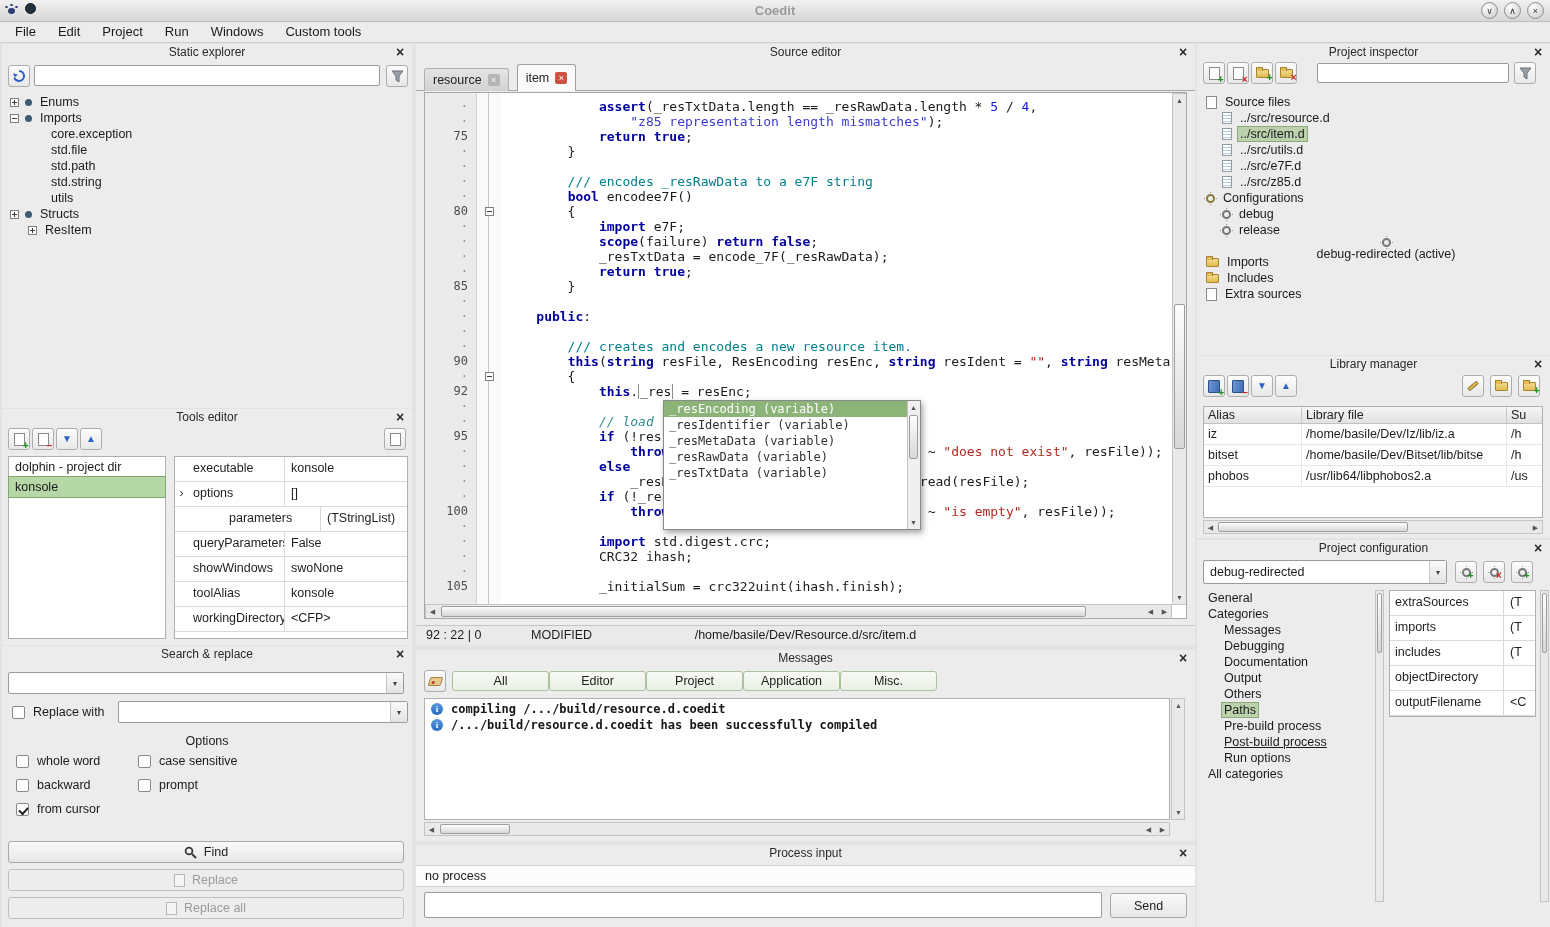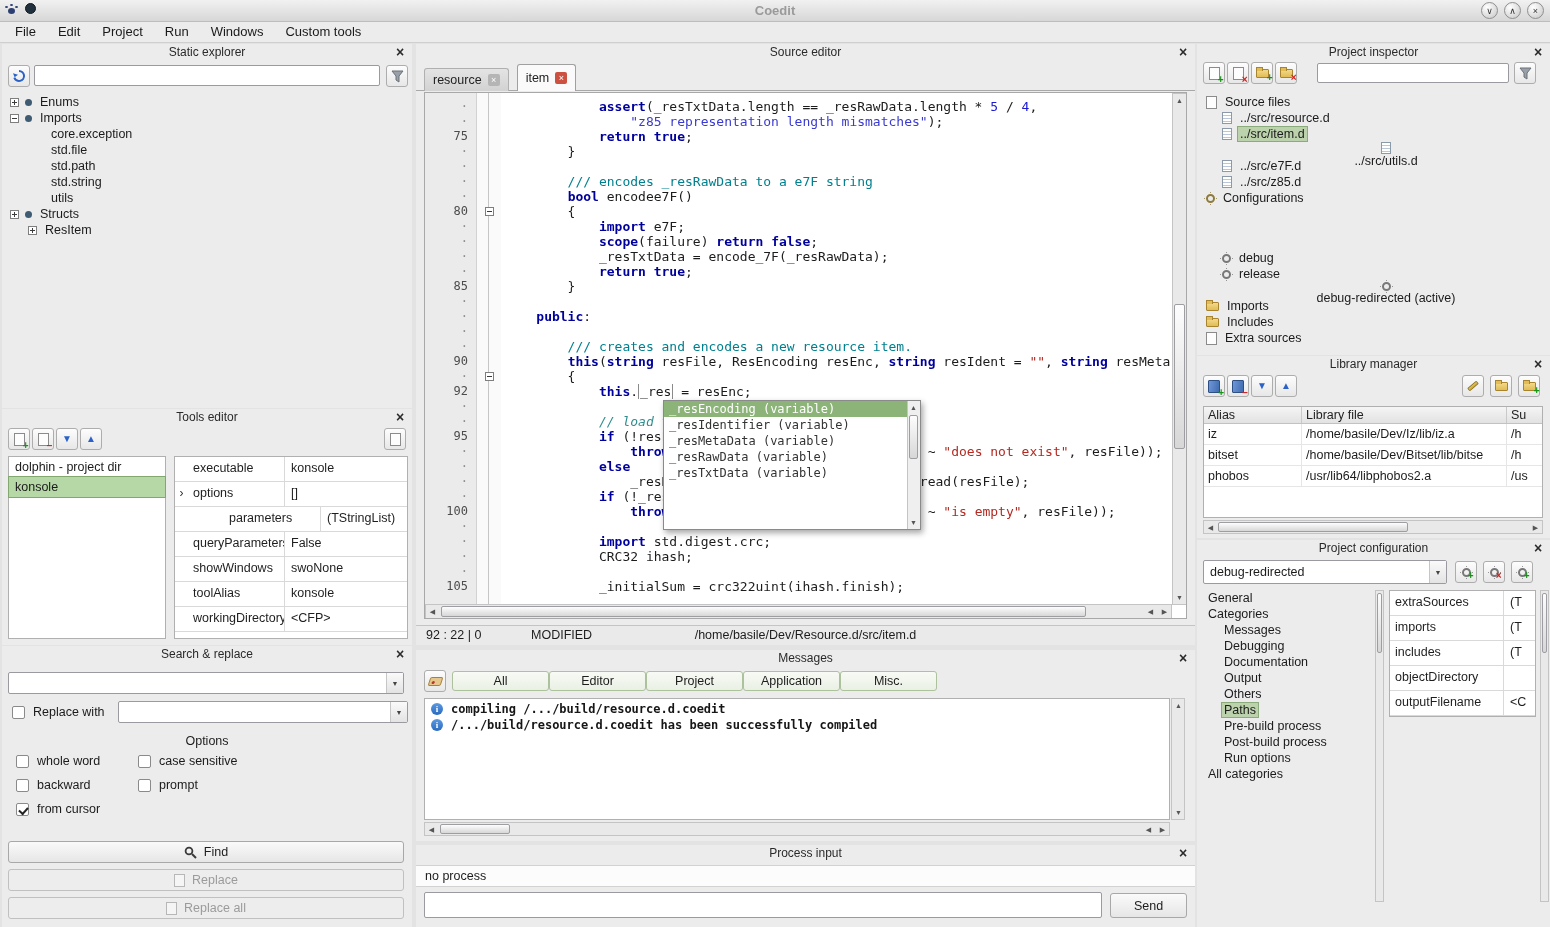--- a/index.html
+++ b/index.html
@@ -473,37 +473,37 @@
           <span class="tlabel">Source files</span>
         </div>
         <div class="trow" style="padding-left: 25px;">
           <span class="ic ic-dfile"></span>
           <span class="tlabel">../src/resource.d</span>
         </div>
         <div class="trow" style="padding-left: 25px;">
           <span class="ic ic-dfile"></span>
           <span class="tlabel tsel">../src/item.d</span>
         </div>
-        <div class="trow" style="padding-left: 25px; flex-direction: column;">
+        <div class="trow" style="padding-left: 25px;">
           <span class="ic ic-dfile"></span>
           <span class="tlabel">../src/utils.d</span>
         </div>
         <div class="trow" style="padding-left: 25px;">
           <span class="ic ic-dfile"></span>
           <span class="tlabel">../src/e7F.d</span>
         </div>
         <div class="trow" style="padding-left: 25px;">
           <span class="ic ic-dfile"></span>
           <span class="tlabel">../src/z85.d</span>
         </div>
         <div class="trow" style="padding-left: 9px;">
           <span class="ic ic-wrench"></span>
           <span class="tlabel">Configurations</span>
         </div>
-        <div class="trow" style="padding-left: 25px; margin-top: 44px;">
+        <div class="trow" style="padding-left: 25px;">
           <span class="ic ic-gear"></span>
           <span class="tlabel">debug</span>
         </div>
         <div class="trow" style="padding-left: 25px;">
           <span class="ic ic-gear"></span>
           <span class="tlabel">release</span>
         </div>
         <div class="trow" style="padding-left: 25px; flex-direction: column;">
           <span class="ic ic-gear"></span>
           <span class="tlabel">debug-redirected (active)</span>
@@ -623,21 +623,21 @@
         </div>
         <div class="trow" style="padding-left: 25px;">
           <span class="tlabel">Others</span>
         </div>
         <div class="trow" style="padding-left: 25px;">
           <span class="tlabel tsel">Paths</span>
         </div>
         <div class="trow" style="padding-left: 25px;">
           <span class="tlabel">Pre-build process</span>
         </div>
-        <div class="trow" style="padding-left: 25px;">
+        <div class="trow" style="padding-left: 25px; text-decoration: underline;">
           <span class="tlabel">Post-build process</span>
         </div>
         <div class="trow" style="padding-left: 25px;">
           <span class="tlabel">Run options</span>
         </div>
         <div class="trow" style="padding-left: 9px;">
           <span class="tlabel">All categories</span>
         </div>
       </div>
     <div class="sbar" style="left:178px;top:50px;width:9px;height:312px">

